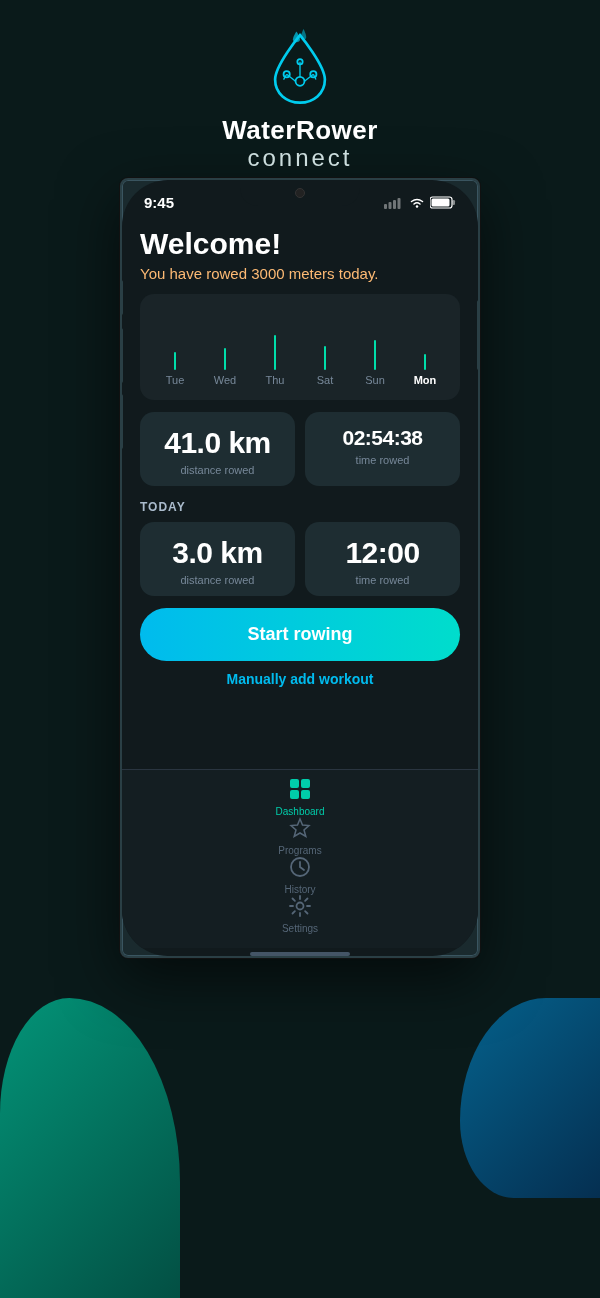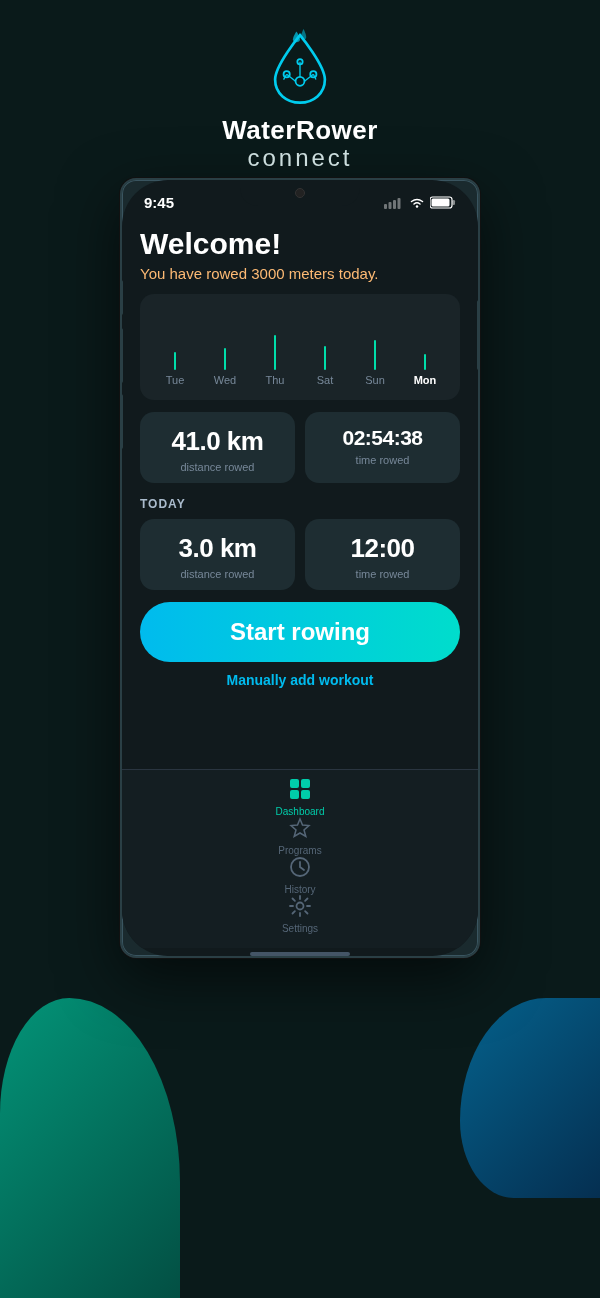--- a/index.html
+++ b/index.html
@@ -75,21 +75,21 @@
       transform: translateX(-50%);
       width: 360px;
       height: 780px;
       z-index: 5;
     }
 
     .phone-shell {
       width: 100%;
       height: 100%;
       background: #1a2a2e;
-      border-radius: 16px;
+      border-radius: 8px;
       border: 2.5px solid #2a3f45;
       box-shadow: 0 0 0 1px #111, 0 20px 60px rgba(0,0,0,0.6), inset 0 0 0 1px #3a5560;
       overflow: hidden;
       position: relative;
     }
 
     
     .phone-screen {
       width: 100%;
       height: 100%;
@@ -276,38 +276,38 @@
       background: #1e2d32;
       border-radius: 14px;
       padding: 14px 12px 10px 12px;
       display: flex;
       flex-direction: column;
       align-items: center;
     }
 
     .stat-value {
       color: white;
-      font-size: 26px;
+      font-size: 30px;
       font-weight: 700;
       letter-spacing: -0.5px;
       margin-bottom: 4px;
     }
 
     .stat-sub {
       color: #778899;
       font-size: 11px;
     }
 
     
     .start-btn {
       background: linear-gradient(90deg, #00bbee, #00ddcc);
       border: none;
       border-radius: 30px;
       color: white;
-      font-size: 24px;
+      font-size: 18px;
       font-weight: 700;
       padding: 16px;
       width: 100%;
       margin-bottom: 10px;
       cursor: pointer;
       flex-shrink: 0;
     }
 
     .manual-link {
       color: #00bbee;

